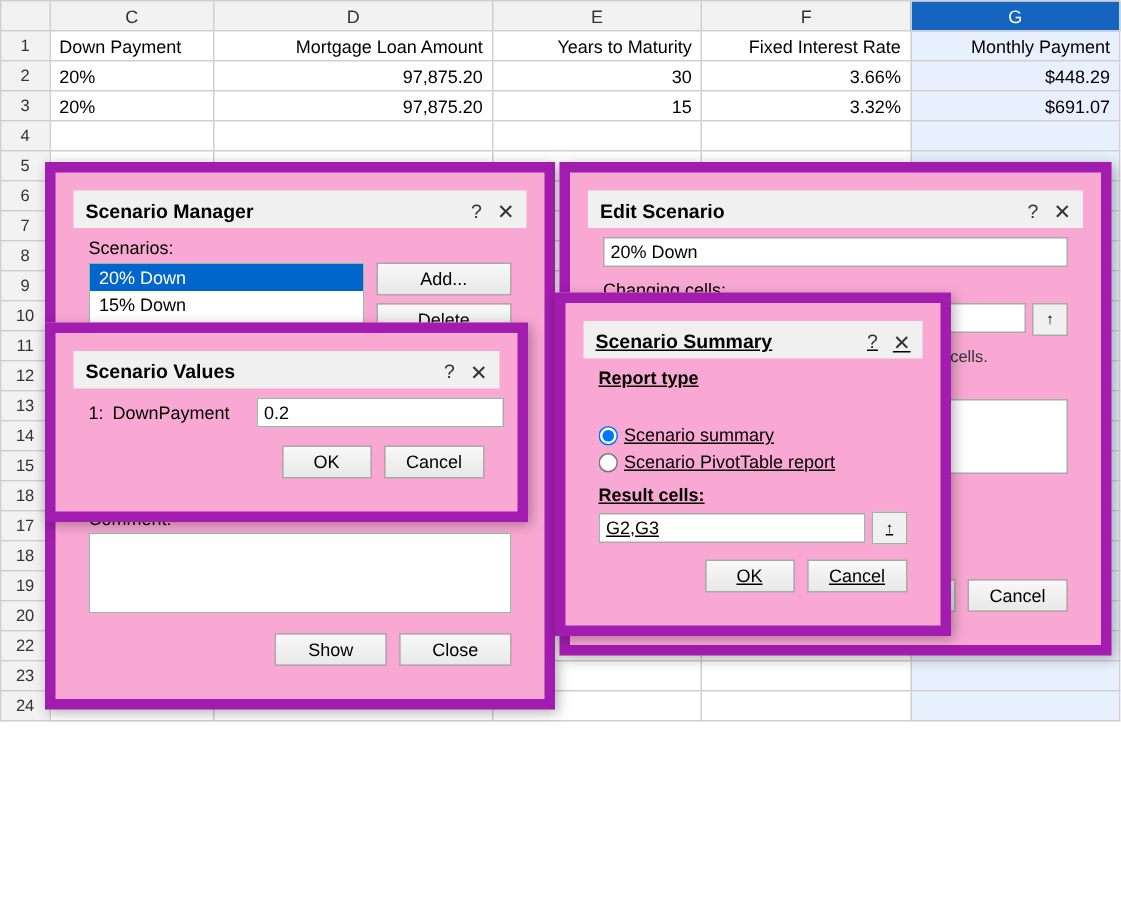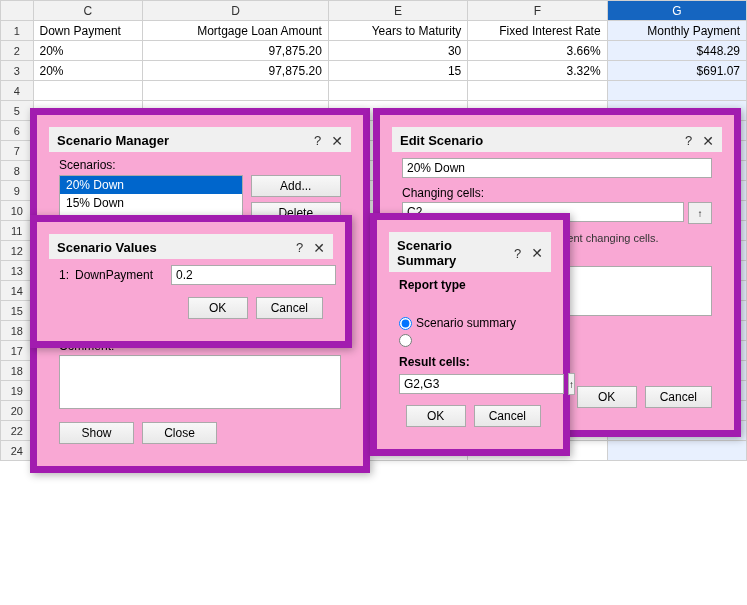--- a/index.html
+++ b/index.html
@@ -171,21 +171,21 @@
       align-items: center;
       gap: 4px;
     }
 
     .comment-section {
       margin-top: 4px;
     }
 
     .sm-bottom-buttons {
       display: flex;
-      justify-content: flex-start;
+      justify-content: flex-end;
       gap: 8px;
       margin-top: 10px;
     }
 
     .text-field {
       border: 1px solid #aaa;
       background: #fff;
       padding: 2px 4px;
       font-size: 12px;
     }
@@ -311,23 +311,24 @@
 
     .sv-bottom-buttons {
       display: flex;
       justify-content: flex-end;
       gap: 8px;
       margin-top: 12px;
     }
 
     
     .scenario-summary {
-      top: 213px;
+      top: 195px;
       left: 370px;
-      width: 200px;
+      width: 264px;
+      text-decoration: underline;
     }
 
     .ss-section-label {
       font-size: 12px;
       font-weight: 600;
       margin-bottom: 24px;
     }
 
     .ss-radio-row {
       display: flex;
@@ -554,20 +555,28 @@
         </tr>
         <tr style="height: 20px;">
           <td class="row-num">22</td>
           <td></td>
           <td class="num-right"></td>
           <td class="num-right"></td>
           <td class="num-right"></td>
           <td class="num-right" style="background: rgb(232, 240, 254);"></td>
         </tr>
         <tr style="height: 20px;">
+          <td class="row-num">23</td>
+          <td></td>
+          <td class="num-right"></td>
+          <td class="num-right"></td>
+          <td class="num-right"></td>
+          <td class="num-right" style="background: rgb(232, 240, 254);"></td>
+        </tr>
+        <tr style="height: 20px;">
           <td class="row-num">24</td>
           <td></td>
           <td class="num-right"></td>
           <td class="num-right"></td>
           <td class="num-right"></td>
           <td class="num-right" style="background: rgb(232, 240, 254);"></td>
         </tr>
       </tbody>
   </table>
 </div>
@@ -684,20 +693,21 @@
     </div>
   </div>
   <div class="dialog-body">
     <div class="ss-section-label">Report type</div>
     <div class="ss-radio-row">
       <input type="radio" name="ss-report" checked="" style="">
       <span>Scenario summary</span>
     </div>
     <div class="ss-radio-row">
       <input type="radio" name="ss-report" style="">
+      <span>Scenario PivotTable report</span>
     </div>
     <div class="ss-result-label">Result cells:</div>
     <div class="ss-result-input-row">
       <input class="ss-result-input" type="text" value="G2,G3" style="">
       <div class="ss-arrow-btn">↑</div>
     </div>
     <div class="ss-bottom-buttons">
       <button class="btn">OK</button>
       <button class="btn">Cancel</button>
     </div>

